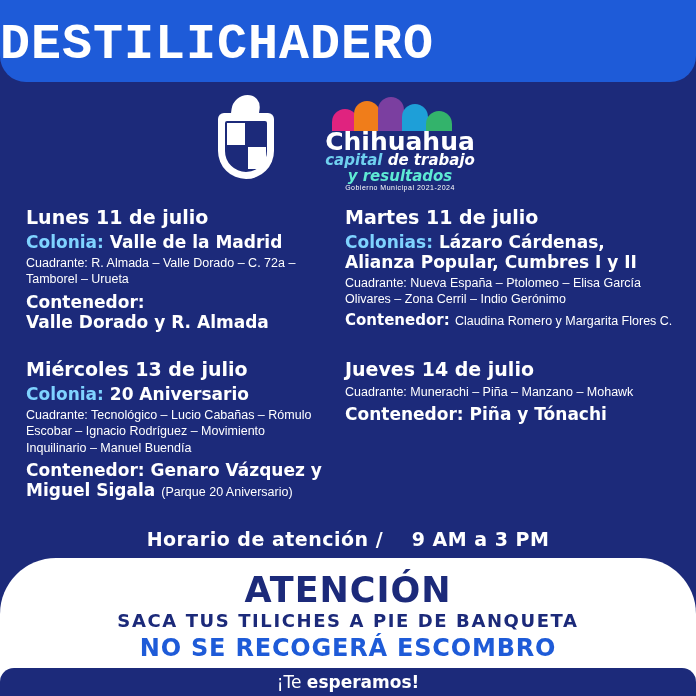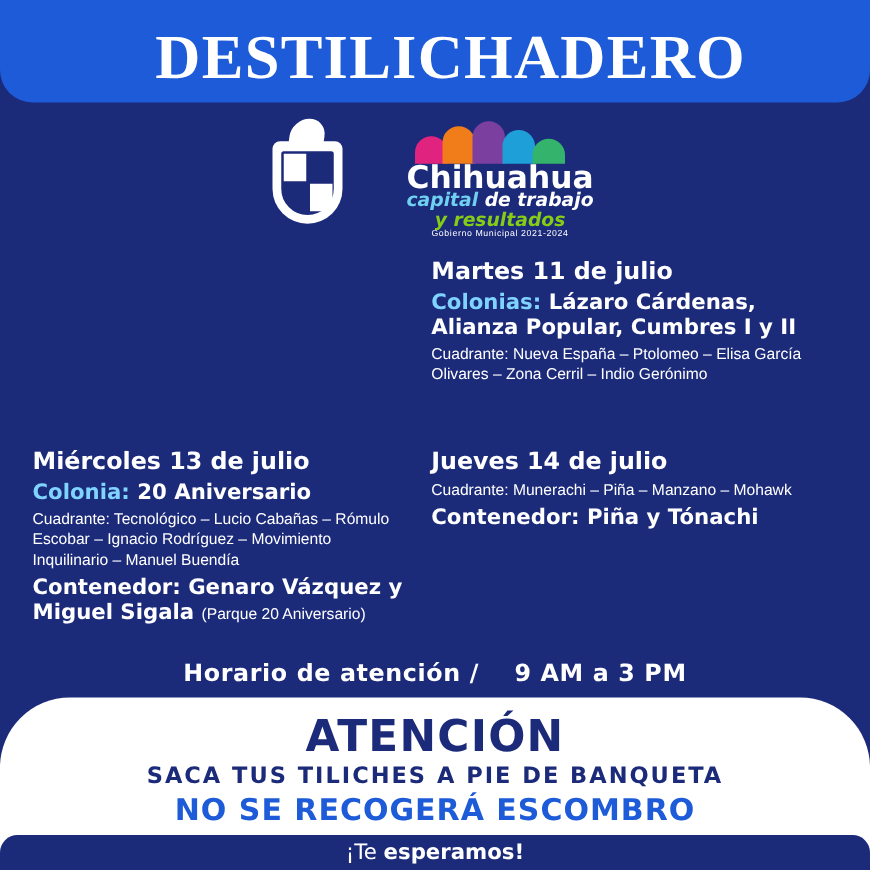--- a/index.html
+++ b/index.html
@@ -17,27 +17,25 @@
     top: 0; left: 0;
     width: 696px; height: 82px;
     background: #1e5bd8;
     border-bottom-left-radius: 26px;
     border-bottom-right-radius: 26px;
   }
   .header-title {
     position: absolute;
     top: 16px; left: 0;
     width: 696px;
-    text-align: center;
     color: #ffffff;
     font-size: 50px;
     font-weight: bold;
     letter-spacing: 1px;
-    font-family: Liberation Serif, serif;
-    padding-left: 25px;
+    font-family: Liberation Mono, monospace;
   }
 
   
   .logos {
     position: absolute;
     top: 90px; left: 0;
     width: 696px;
     height: 105px;
     display: flex;
     justify-content: center;
@@ -113,21 +111,21 @@
   }
   .chih-line2 .cap { color: #6fd0ef; }
   .chih-line3 {
     position: absolute;
     top: 74px; left: 0;
     width: 172px;
     text-align: center;
     font-size: 15px;
     font-weight: bold;
     font-style: italic;
-    color: #84cc16;
+    color: #5eead4;
     font-family: "DejaVu Sans", sans-serif;
   }
   .chih-gob {
     position: absolute;
     top: 91px; left: 0;
     width: 172px;
     text-align: center;
     font-size: 7px;
     letter-spacing: .5px;
     color: #ffffff;
@@ -272,28 +270,44 @@
     <div class="chih-line2">
       <span class="cap">capital</span><span> de trabajo</span>
     </div>
     <div class="chih-line3">y resultados</div>
     <div class="chih-gob">Gobierno Municipal 2021-2024</div>
   </div>
 </div>
 
 <div class="grid">
 
+  <div class="cell c-tl">
+    <div class="day">Lunes 11 de julio</div>
+    <div class="colonia">
+      <span class="lbl">Colonia:</span>
+      <span>Valle de la Madrid</span>
+    </div>
+    <div class="cuadrante">Cuadrante: R. Almada – Valle Dorado – C. 72a – Tamborel – Urueta</div>
+    <div class="contenedor">
+      <div>Contenedor:</div>
+      <div>Valle Dorado y R. Almada</div>
+    </div>
+  </div>
 
   <div class="cell c-tr">
     <div class="day">Martes 11 de julio</div>
     <div class="colonia">
       <span class="lbl">Colonias:</span>
       <span>Lázaro Cárdenas, Alianza Popular, Cumbres I y II</span>
     </div>
     <div class="cuadrante">Cuadrante: Nueva España – Ptolomeo – Elisa García Olivares – Zona Cerril – Indio Gerónimo</div>
+    <div class="contenedor size-sm">
+      <span>Contenedor:</span>
+      <span class="small">Claudina Romero y Margarita Flores C.</span>
+    </div>
   </div>
 
   <div class="cell c-bl">
     <div class="day">Miércoles 13 de julio</div>
     <div class="colonia">
       <span class="lbl">Colonia:</span>
       <span>20 Aniversario</span>
     </div>
     <div class="cuadrante">Cuadrante: Tecnológico – Lucio Cabañas – Rómulo Escobar – Ignacio Rodríguez – Movimiento Inquilinario – Manuel Buendía</div>
     <div class="contenedor">

